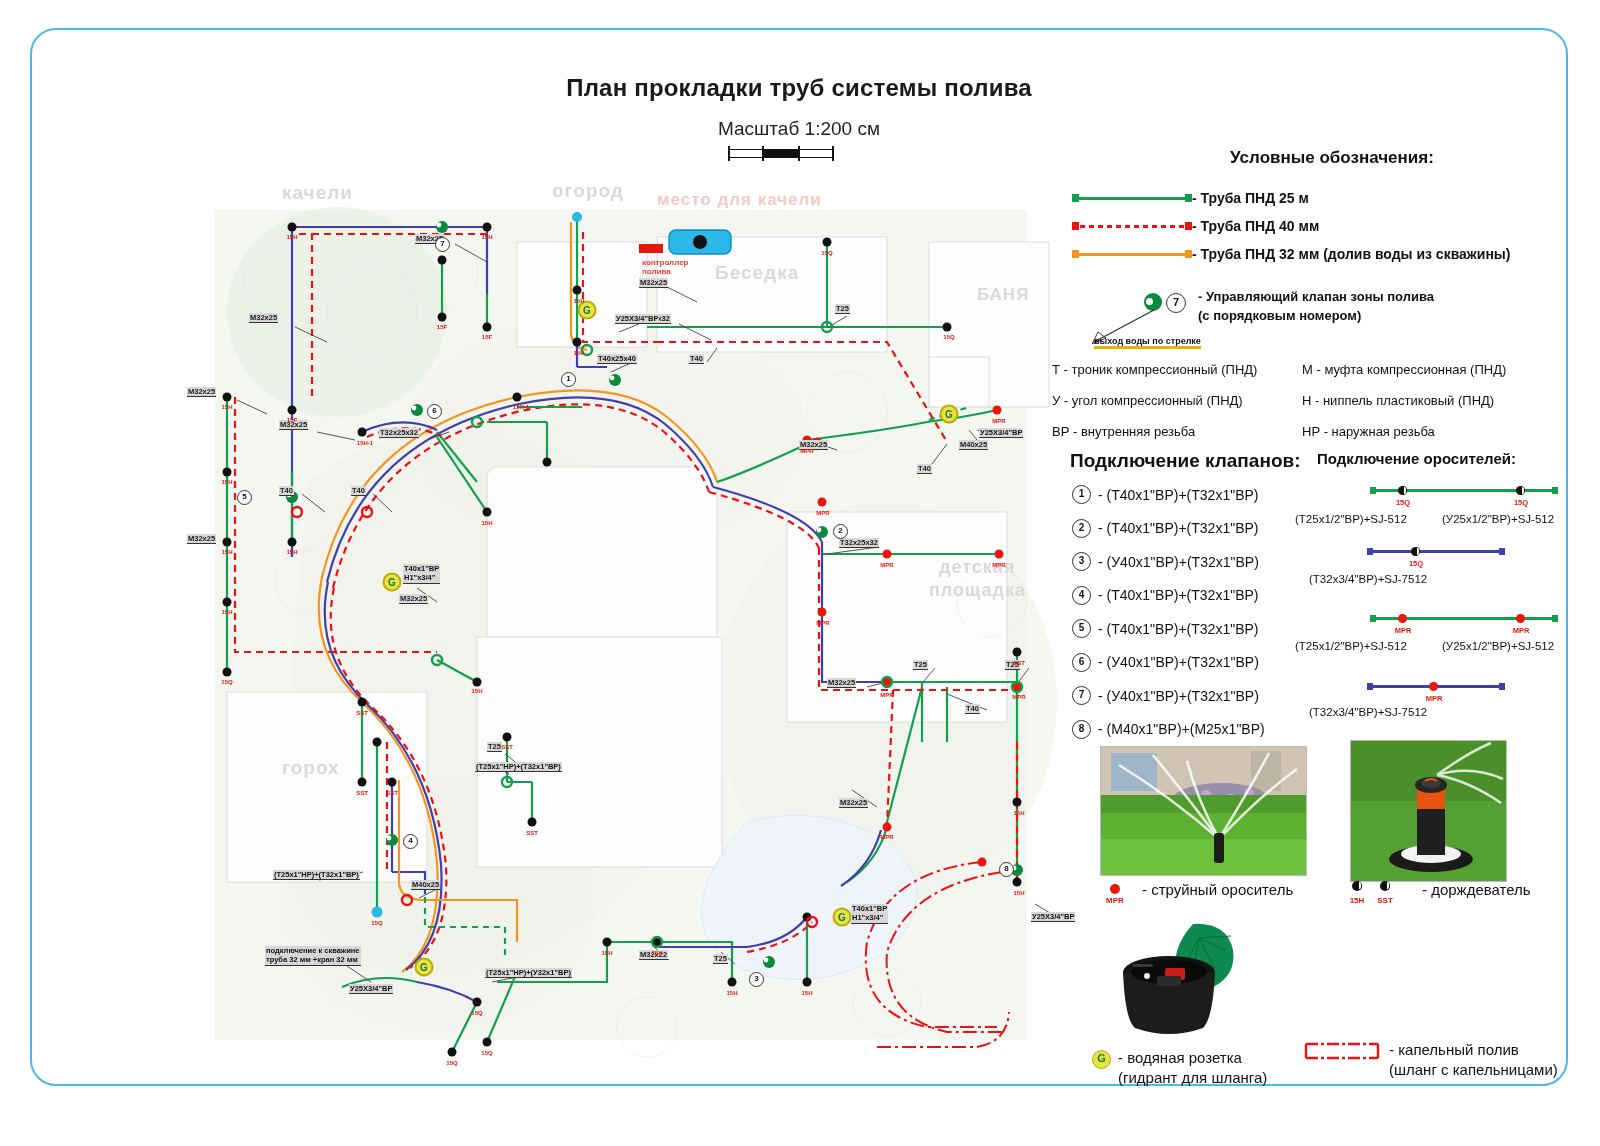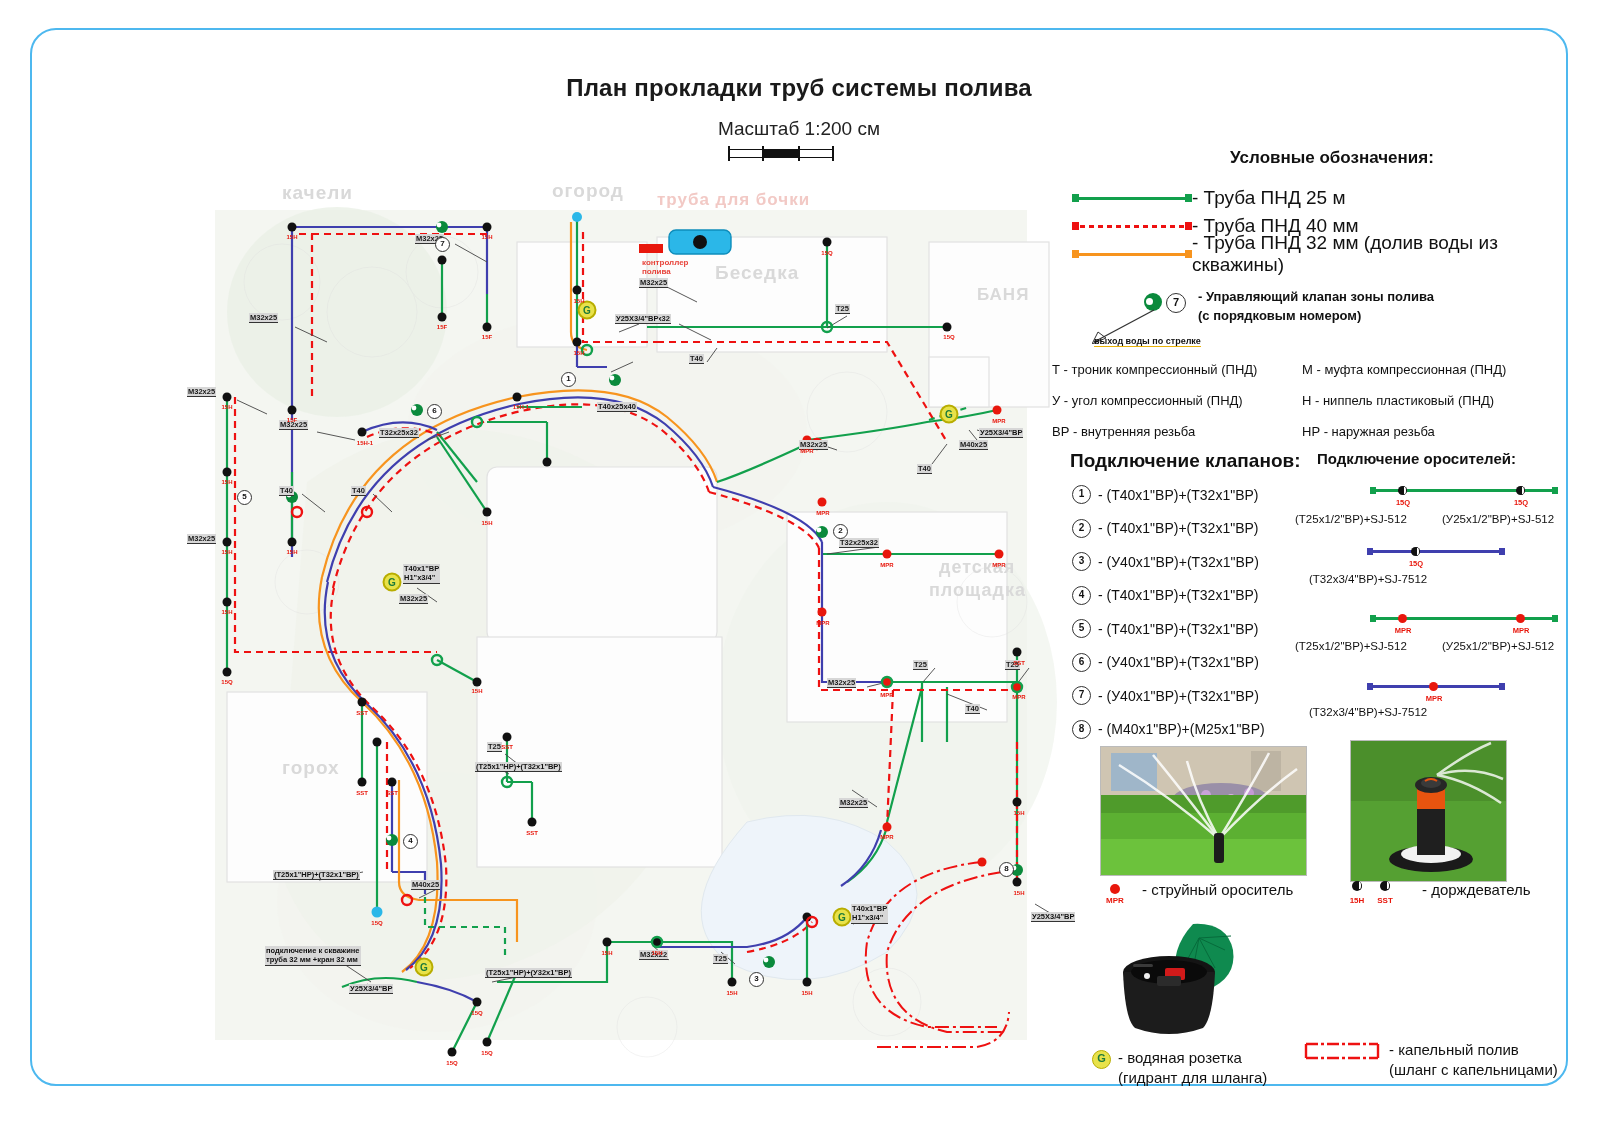--- a/index.html
+++ b/index.html
@@ -26,29 +26,29 @@
   .vnum{position:absolute;width:13px;height:13px;border:1px solid #333;border-radius:50%;background:#fff;color:#111;font-size:8px;font-weight:bold;text-align:center;line-height:12px;}
   .note{position:absolute;font-size:7.5px;font-weight:bold;color:#111;line-height:1.25;white-space:nowrap;background:#d7d7d7;border-bottom:1px solid #333;padding:0 1px;}
 
   
   #legend{position:absolute;left:1040px;top:118px;width:520px;}
   .leg-title{font-size:17px;font-weight:bold;color:#111;text-align:center;margin:0 0 16px 0;}
   .leg-row{display:flex;align-items:center;height:28px;}
   .leg-swatch{width:120px;flex:0 0 120px;height:12px;position:relative;}
   .leg-swatch .ln{position:absolute;left:6px;right:6px;top:5px;height:2.5px;}
   .leg-swatch .cap{position:absolute;top:2px;width:7px;height:8px;}
-  .leg-text{font-size:19px;font-weight:normal;color:#111;}
+  .leg-text{font-size:14px;font-weight:bold;color:#111;}
 
   #valve-leg{position:absolute;left:1040px;top:258px;width:520px;height:70px;}
   #valve-leg .vl-sym{position:absolute;left:72px;top:5px;width:18px;height:18px;border-radius:50%;background:#0a8a3c;}
   #valve-leg .vl-sym:after{content:"";position:absolute;left:1.5px;top:5px;width:7px;height:7px;border-radius:50%;background:#fff;}
   #valve-leg .vl-num{position:absolute;left:94px;top:5px;width:18px;height:18px;border:1.4px solid #333;border-radius:50%;background:#fff;color:#111;font-size:11px;font-weight:bold;text-align:center;line-height:16px;}
   #valve-leg .vl-txt{position:absolute;left:126px;top:0px;font-size:13px;font-weight:bold;color:#111;line-height:1.45;}
   #valve-leg .vl-arrow{position:absolute;left:20px;top:20px;width:70px;height:36px;}
-  #valve-leg .vl-arrow-txt{position:absolute;left:22px;top:48px;font-size:9px;font-weight:bold;color:#111;border-bottom:1px solid #eab308;}
+  #valve-leg .vl-arrow-txt{position:absolute;left:22px;top:48px;font-size:9px;font-weight:bold;color:#111;border-bottom:3px solid #eab308;}
 
   #abbr{position:absolute;left:1020px;top:332px;width:540px;}
   .abbr-row{display:flex;margin-bottom:16px;}
   .abbr-cell{font-size:13px;color:#111;}
   .abbr-cell.c1{width:250px;flex:0 0 250px;}
 
   #valves-head{position:absolute;left:1038px;top:420px;font-size:19px;font-weight:bold;color:#111;}
   #spr-head{position:absolute;left:1285px;top:420px;font-size:15px;font-weight:bold;color:#111;}
   #valve-list{position:absolute;left:1040px;top:448px;width:240px;}
   .vrow{display:flex;align-items:center;height:33.5px;}
@@ -354,21 +354,21 @@
         <text x="400" y="132">G</text>
           <text x="762" y="236">G</text>
         <text x="205" y="404">G</text>
           <text x="655" y="739">G</text>
           <text x="237" y="789">G</text>
       </g>
     </svg>
 
     <div class="plot-label" style="left:95px;top:0px;font-size:19px;">качели</div>
     <div class="plot-label" style="left:365px;top:-2px;font-size:19px;">огород</div>
-    <div class="plot-label pink" style="left:470px;top:8px;font-size:17px;">труба для бочки</div>
+    <div class="plot-label pink" style="left:470px;top:8px;font-size:17px;">место для качели</div>
     <div class="plot-label" style="left:528px;top:80px;font-size:19px;">Беседка</div>
     <div class="plot-label" style="left:790px;top:103px;font-size:17px;">БАНЯ</div>
     <div class="plot-label" style="left:752px;top:375px;font-size:18px;">детская</div>
     <div class="plot-label" style="left:742px;top:398px;font-size:18px;">площадка</div>
     <div class="plot-label" style="left:95px;top:575px;font-size:19px;">горох</div>
 
     <div class="ctrl-label" style="left:455px;top:76px;">контроллер<br>полива</div>
 
     <div class="pipe-tag" style="left:228px;top:52px;">М32х25</div>
     <div class="pipe-tag" style="left:62px;top:131px;">М32х25</div>
@@ -397,21 +397,21 @@
     <div class="pipe-tag" style="left:526px;top:772px;">Т25</div>
     <div class="pipe-tag" style="left:452px;top:768px;">М32х22</div>
 
     <div class="note" style="left:216px;top:382px;">Т40х1"ВР<br>Н1"х3/4"</div>
     <div class="note" style="left:664px;top:722px;">Т40х1"ВР<br>Н1"х3/4"</div>
     <div class="note" style="left:78px;top:764px;">подключение к скважине<br>труба 32 мм +кран 32 мм</div>
     <div class="note" style="left:288px;top:580px;">(Т25х1"НР)+(Т32х1"ВР)</div>
     <div class="note" style="left:86px;top:688px;">(Т25х1"НР)+(Т32х1"ВР)</div>
     <div class="note" style="left:298px;top:786px;">(Т25х1"НР)+(У32х1"ВР)</div>
     <div class="note" style="left:428px;top:132px;">У25Х3/4"ВР</div>
-    <div class="note" style="left:410px;top:172px;margin-top:48px;">Т40х25х40</div>
+    <div class="note" style="left:410px;top:172px;">Т40х25х40</div>
     <div class="note" style="left:792px;top:246px;">У25Х3/4"ВР</div>
     <div class="note" style="left:162px;top:802px;">У25Х3/4"ВР</div>
     <div class="note" style="left:844px;top:730px;">У25Х3/4"ВР</div>
 
     <div class="vnum" style="left:248px;top:55px;">7</div>
     <div class="vnum" style="left:374px;top:190px;">1</div>
     <div class="vnum" style="left:646px;top:342px;">2</div>
     <div class="vnum" style="left:50px;top:308px;">5</div>
     <div class="vnum" style="left:240px;top:222px;">6</div>
     <div class="vnum" style="left:216px;top:652px;">4</div>

